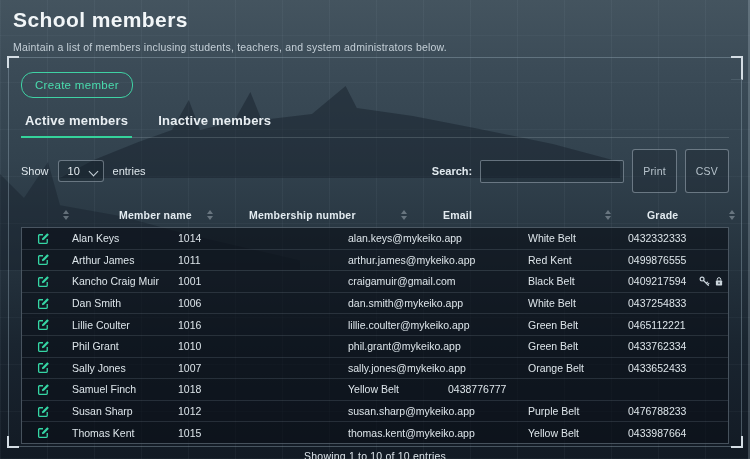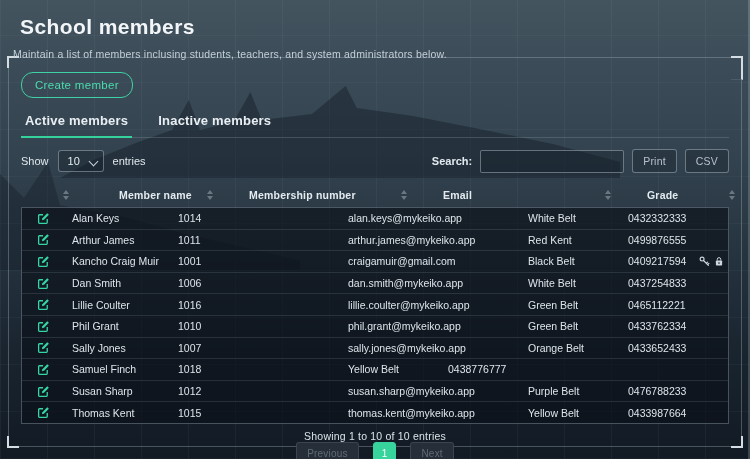--- a/index.html
+++ b/index.html
@@ -18,21 +18,21 @@
   }
   .bg-art{position:absolute;left:60px;top:78px;width:560px;height:100px;z-index:0;opacity:.45;pointer-events:none;
     background:#141d27;
     clip-path:polygon(0% 100%,6% 82%,14% 64%,20% 52%,23% 22%,25% 52%,31% 44%,34% 14%,36% 42%,45% 36%,51% 8%,53% 30%,63% 38%,74% 50%,88% 66%,100% 84%,100% 100%);
   }
   .bg-art2{position:absolute;left:0;top:150px;width:300px;height:120px;z-index:0;opacity:.35;pointer-events:none;
     background:#121a24;clip-path:polygon(0% 100%,0% 20%,8% 40%,16% 10%,20% 46%,40% 55%,62% 70%,100% 92%,100% 100%);}
   .scroll-edge{position:absolute;right:0;top:0;width:2px;height:459px;background:rgba(205,222,232,.22);z-index:5;}
 
   .page-header{position:relative;z-index:2;padding:8px 13px 0;}
-  .page-title{margin:7px;font-size:21px;font-weight:bold;letter-spacing:.4px;color:#f2f6f8;}
+  .page-title{margin:0;font-size:21px;font-weight:bold;letter-spacing:.4px;color:#f2f6f8;}
   .page-subtitle{margin:9px 0 0;font-size:10.5px;color:#c4cfd7;letter-spacing:.2px;}
 
   .panel{position:absolute;left:8px;right:8px;top:57px;bottom:12px;z-index:1;
     border:1px solid rgba(158,178,192,.38);}
   .corner{position:absolute;width:10px;height:10px;z-index:3;}
   .corner.tl{left:-2px;top:-2px;border-left:2px solid #d4dde4;border-top:2px solid #d4dde4;}
   .corner.tr{right:-2px;top:-2px;border-right:2px solid #d4dde4;border-top:2px solid #d4dde4;}
   .corner.bl{left:-2px;bottom:-2px;border-left:2px solid #d4dde4;border-bottom:2px solid #d4dde4;}
   .corner.br{right:-2px;bottom:-2px;border-right:2px solid #d4dde4;border-bottom:2px solid #d4dde4;}
   .panel-inner{padding:14px 12px 0;position:relative;height:calc(100% - 14px);box-sizing:border-box;}
@@ -50,21 +50,21 @@
   .page-size{appearance:none;-webkit-appearance:none;background:rgba(18,28,38,.35);color:#e6edf1;
     border:1px solid rgba(190,205,216,.45);border-radius:3px;font-family:inherit;font-size:11px;
     padding:4px 22px 4px 9px;cursor:pointer;}
   .select-caret{position:absolute;right:7px;top:8px;width:6px;height:6px;border-right:1.5px solid #c6d1d9;
     border-bottom:1.5px solid #c6d1d9;transform:rotate(45deg);pointer-events:none;}
   .controls-right{display:flex;align-items:center;gap:8px;}
   .search-label{font-weight:bold;color:#e2eaef;}
   .search-input{width:130px;height:21px;background:rgba(18,28,38,.3);border:1px solid rgba(190,205,216,.45);
     border-radius:2px;color:#e6edf1;font-family:inherit;font-size:11px;padding:0 6px;box-sizing:content-box;}
   .btn-export{background:rgba(28,38,48,.4);border:1px solid rgba(175,190,202,.5);color:#b6c2cb;
-    font-family:inherit;font-size:10.5px;padding:5px 10px;border-radius:3px;cursor:pointer;letter-spacing:.2px;}
+    font-family:inherit;font-size:10.5px;padding:15px 10px;border-radius:3px;cursor:pointer;letter-spacing:.2px;}
 
   .table{margin-top:9px;}
   .thead{display:flex;align-items:center;height:25px;font-size:10.5px;font-weight:bold;color:#e3ebf0;letter-spacing:.2px;}
   .th{display:flex;align-items:center;justify-content:space-between;box-sizing:border-box;padding:0 4px 0 8px;cursor:pointer;margin-left:24px;}
   .sort{display:inline-flex;flex-direction:column;gap:2px;opacity:.38;}
   .sort i{display:block;width:0;height:0;border-left:3.5px solid transparent;border-right:3.5px solid transparent;}
   .sort .up{border-bottom:4px solid #cdd8e0;}
   .sort .dn{border-top:4px solid #cdd8e0;}
   .tbody{border:1px solid rgba(158,175,190,.4);background:rgba(9,15,23,.62);}
   .tr{display:flex;align-items:center;height:20.6px;border-bottom:1px solid rgba(168,185,198,.16);font-size:10.5px;color:#dde5ea;}

